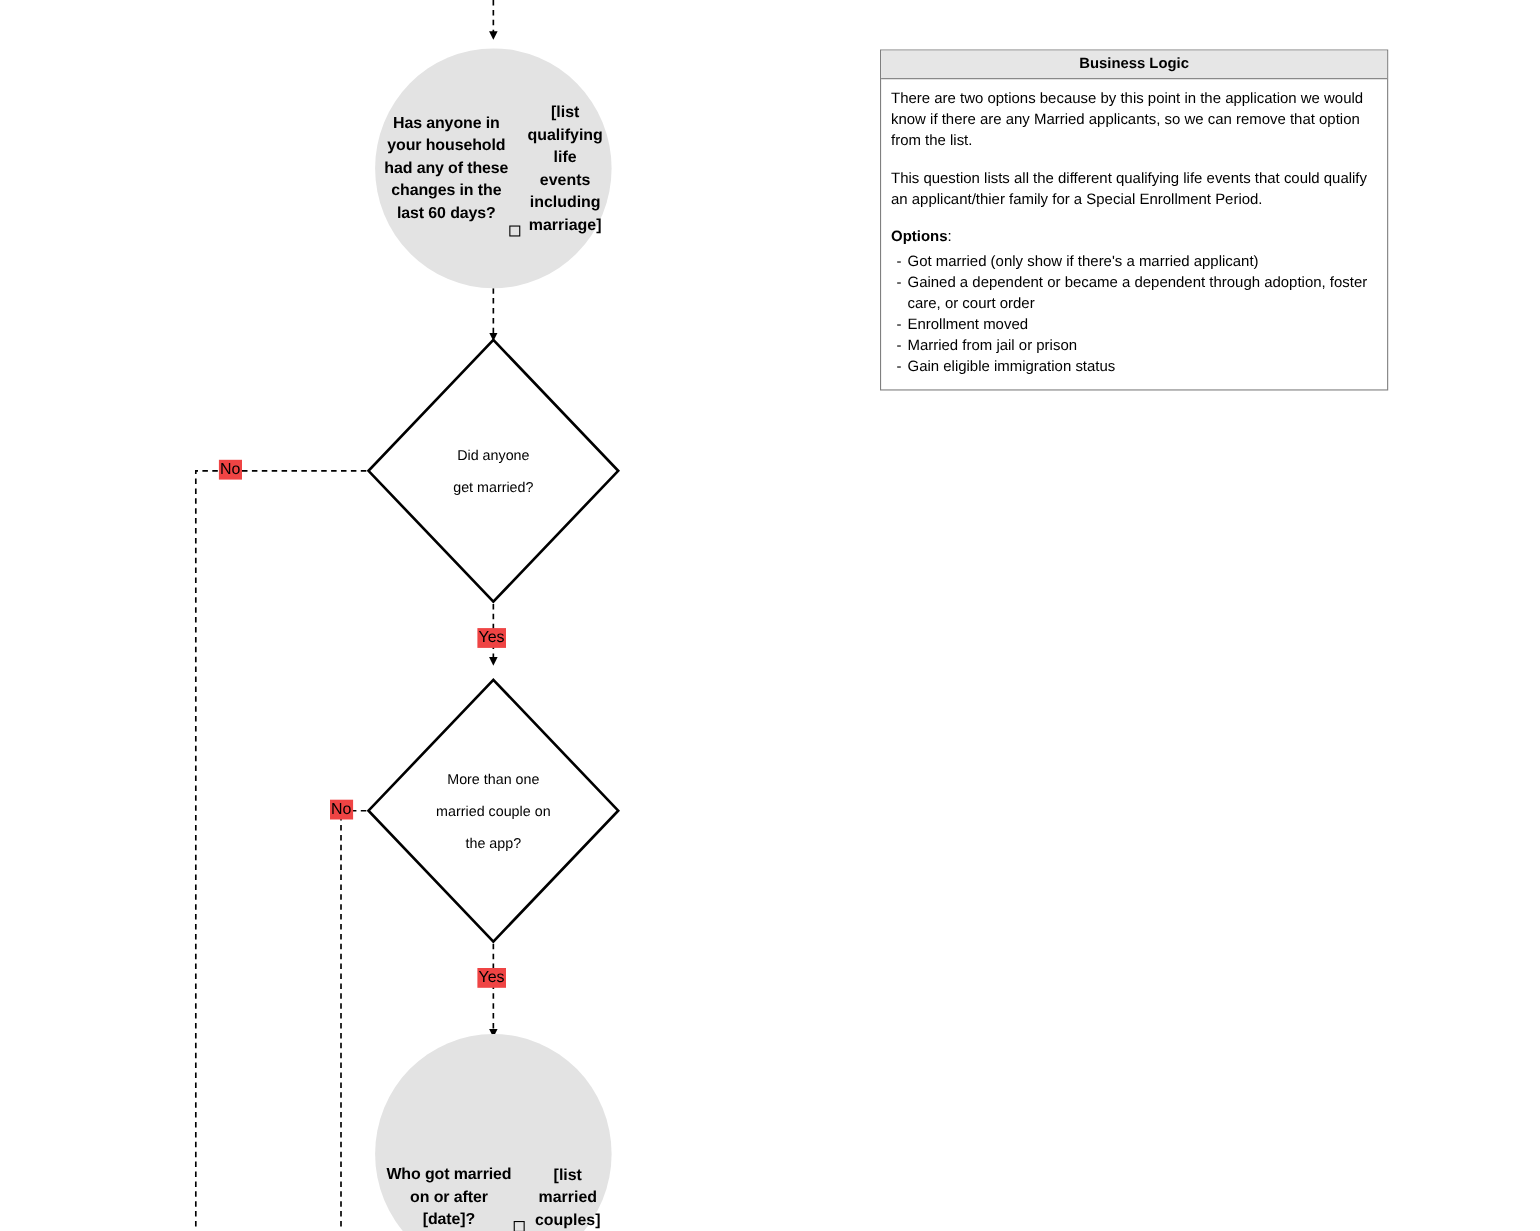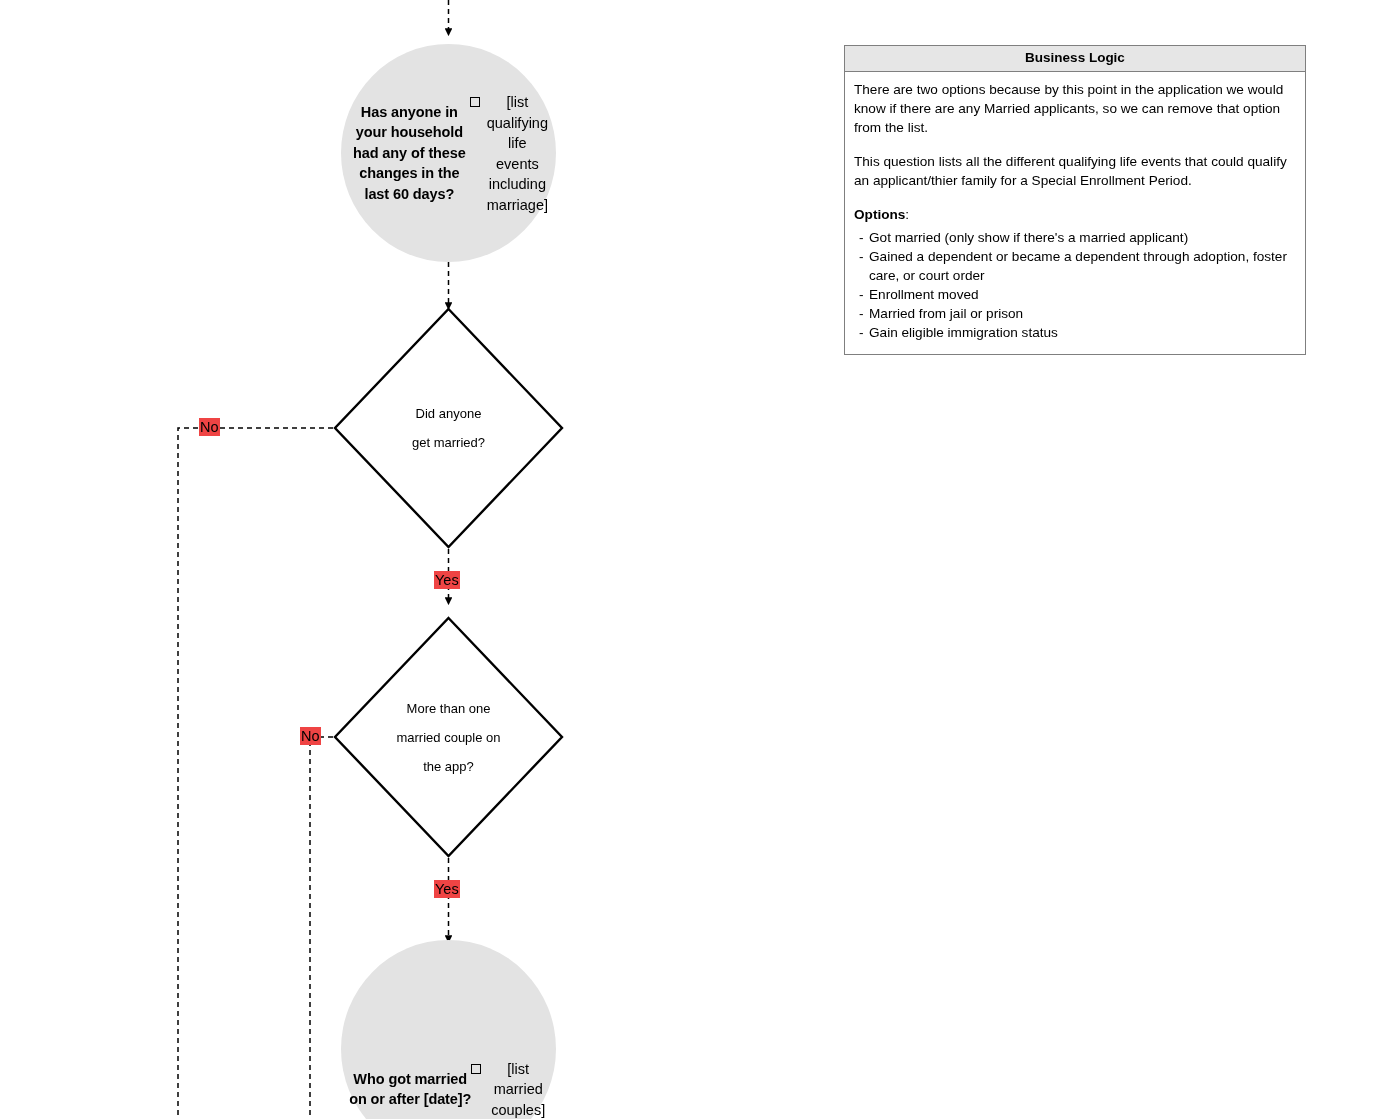--- a/index.html
+++ b/index.html
@@ -43,24 +43,25 @@
   .circle-node .q-title {
     font-weight: bold;
     font-size: 14.5px;
     line-height: 20.5px;
     letter-spacing: -0.1px;
   }
   .circle-node .q-opt {
     font-size: 14.5px;
     line-height: 20.5px;
     display: flex;
-    align-items: flex-start;
+    align-items: flex-end;
     justify-content: center;
     gap: 7px;
     margin-top: 1px;
+    font-weight: bold;
   }
   .checkbox-glyph {
     display: inline-block;
     width: 8px;
     height: 8px;
     border: 1.6px solid #000;
     margin-top: 5px;
     flex: 0 0 auto;
   }
 
@@ -95,21 +96,21 @@
     font-size: 14.5px;
     line-height: 18px;
     background: #ef4444;
     padding: 0 1px;
     white-space: nowrap;
   }
 
   
   .logic-box {
     position: absolute;
-    left: 844px;
+    left: 800px;
     top: 45px;
     width: 462px;
     border: 1.2px solid #7f7f7f;
     background: #ffffff;
     box-sizing: border-box;
   }
   .logic-box .lb-header {
     background: #e6e6e6;
     border-bottom: 1.2px solid #7f7f7f;
     text-align: center;

